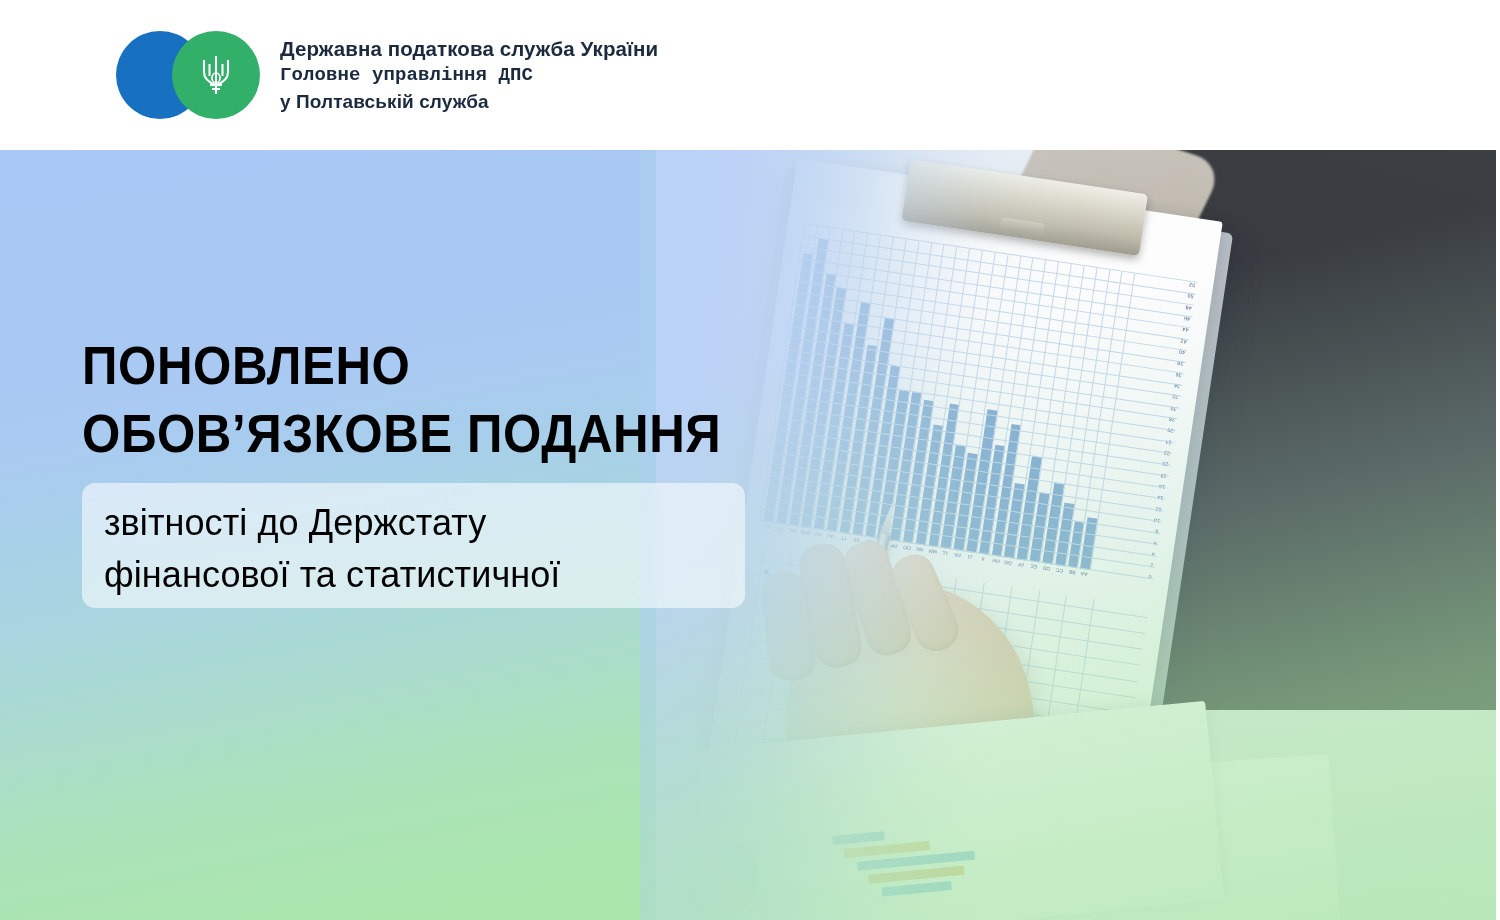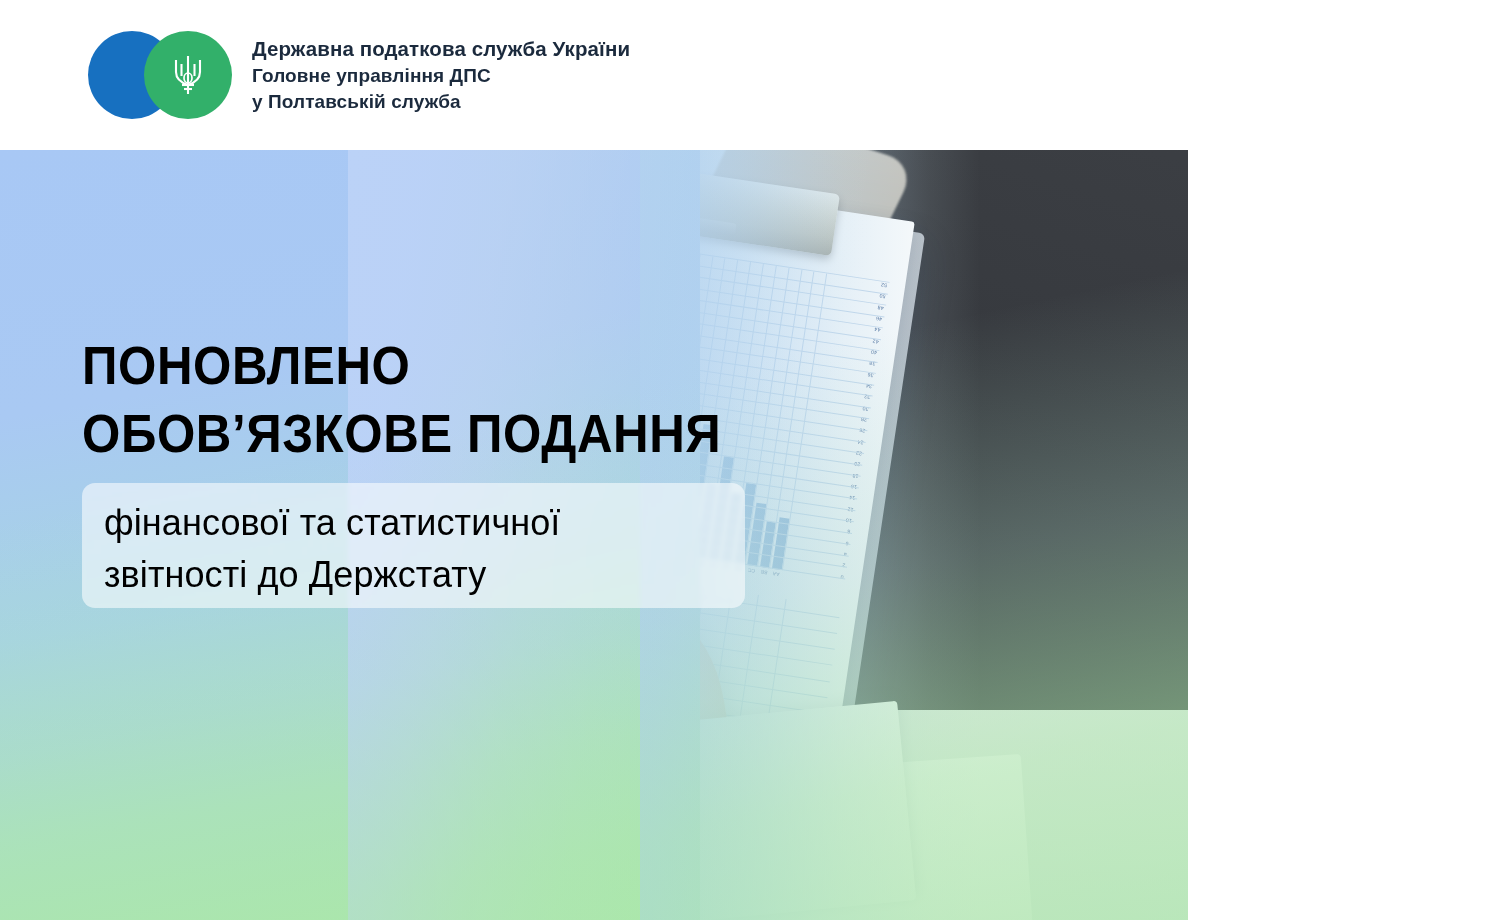--- a/index.html
+++ b/index.html
@@ -10,34 +10,34 @@
     background:#ffffff;
   }
   .banner{position:relative;width:1500px;height:920px;overflow:hidden;background:#fff;}
 
   
   .header{
     position:absolute;left:0;top:0;width:1500px;height:150px;
     background:#ffffff;z-index:60;
     display:flex;align-items:center;
   }
-  .logo-lockup{display:flex;align-items:center;padding-left:88px;}
+  .logo-lockup{display:flex;align-items:center;padding-left:116px;}
   .logo-marks{position:relative;width:122px;height:88px;flex:0 0 auto;}
   .circle{position:absolute;top:0;border-radius:50%;}
   .circle-blue{left:0;width:88px;height:88px;background:#1770C0;}
   .circle-green{left:56px;width:88px;height:88px;background:#32B06A;
     display:flex;align-items:center;justify-content:center;}
   .trident{width:36px;height:46px;display:block;}
   .logo-text{margin-left:42px;color:#1B2A3D;}
   .logo-line1{font-size:20.5px;font-weight:bold;letter-spacing:.1px;line-height:1.28;white-space:nowrap;}
-  .logo-line2{font-size:19px;font-weight:bold;letter-spacing:.1px;line-height:1.33;margin-top:1px;white-space:nowrap;}
+  .logo-line2{font-size:19px;font-weight:bold;letter-spacing:.1px;line-height:1.33;margin-top:1px;white-space:nowrap;font-family:Liberation Mono, monospace;}
   .logo-line3{font-size:19px;font-weight:bold;letter-spacing:.1px;line-height:1.33;white-space:nowrap;}
 
   
-  .stage{position:absolute;left:0;top:150px;width:1188px;height:770px;overflow:hidden;
+  .stage{position:absolute;left:0;top:150px;width:1496px;height:770px;overflow:hidden;
          background:#BBD2F7;}
 
   
   .photo{position:absolute;right:0;top:0;width:840px;height:770px;overflow:hidden;
          background:linear-gradient(160deg,#dfe8f2 0%,#cfdce9 30%,#c3d2e2 60%,#d8e2ec 100%);}
   .photo-bg-wall{position:absolute;left:0;top:0;width:100%;height:58%;
          background:linear-gradient(180deg,#e9eff6 0%,#dbe5ef 55%,#cfd9e4 100%);}
   .suit{position:absolute;right:-40px;top:-30px;width:430px;height:860px;
         background:linear-gradient(200deg,#3c3f44 0%,#35383d 40%,#2c2f33 100%);
         transform:rotate(-4deg);border-radius:10px 0 0 0;}
@@ -419,19 +419,19 @@
     <div class="overlay-left-fade"></div>
     <div class="overlay-green"></div>
 
     <div class="textblock">
       <div class="headline">
         <div>ПОНОВЛЕНО</div>
         <div>ОБОВ’ЯЗКОВЕ ПОДАННЯ</div>
       </div>
       <div class="subpanel"></div>
       <div class="subtext">
+        <div>звітності до Держстату</div>
         <div>фінансової та статистичної</div>
-        <div>звітності до Держстату</div>
       </div>
     </div>
 
   </div>
 </div>
 
 </body></html>

